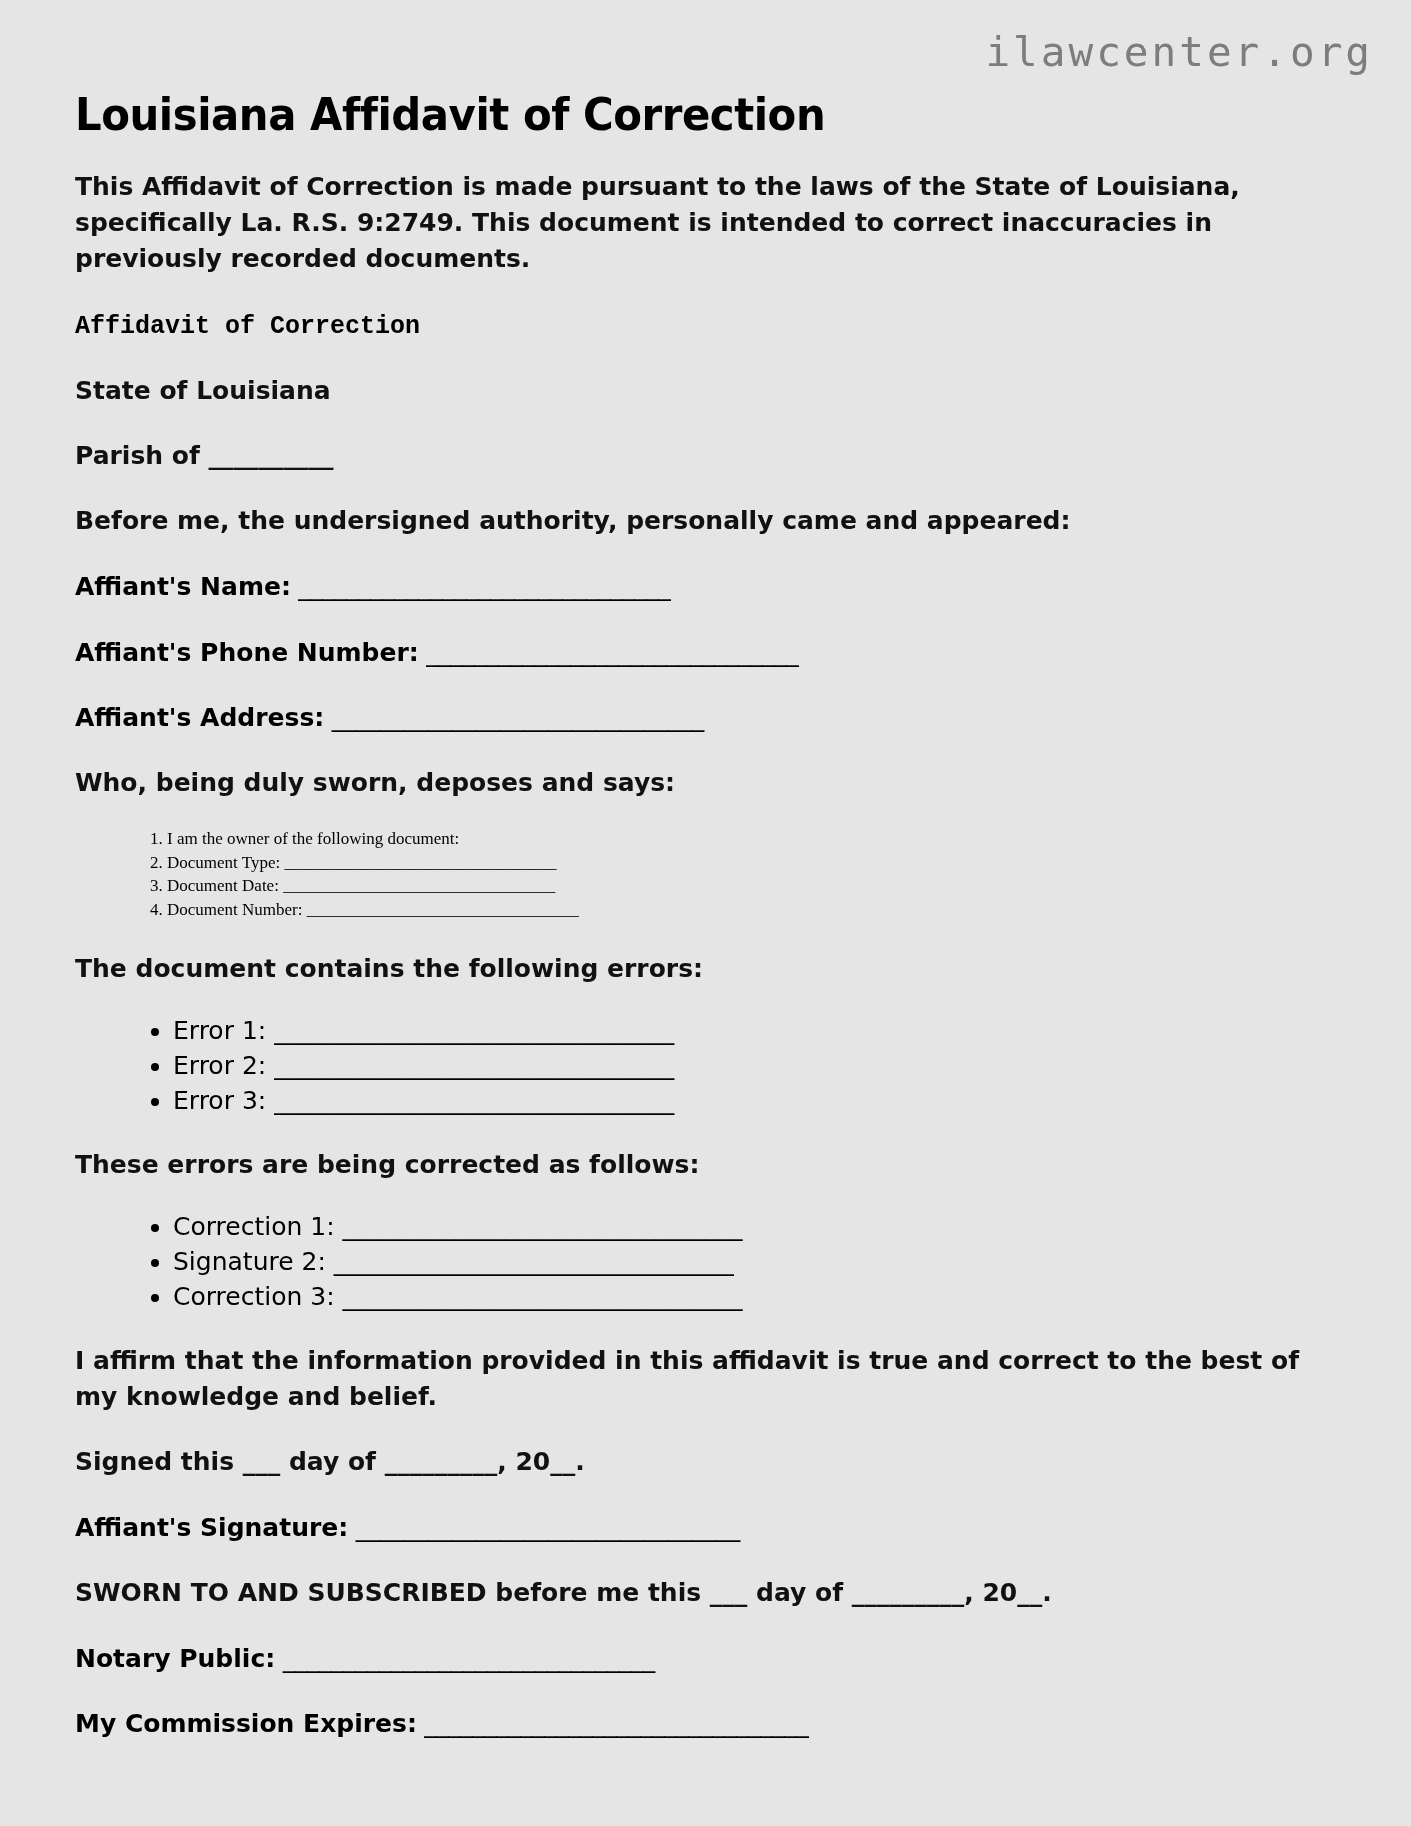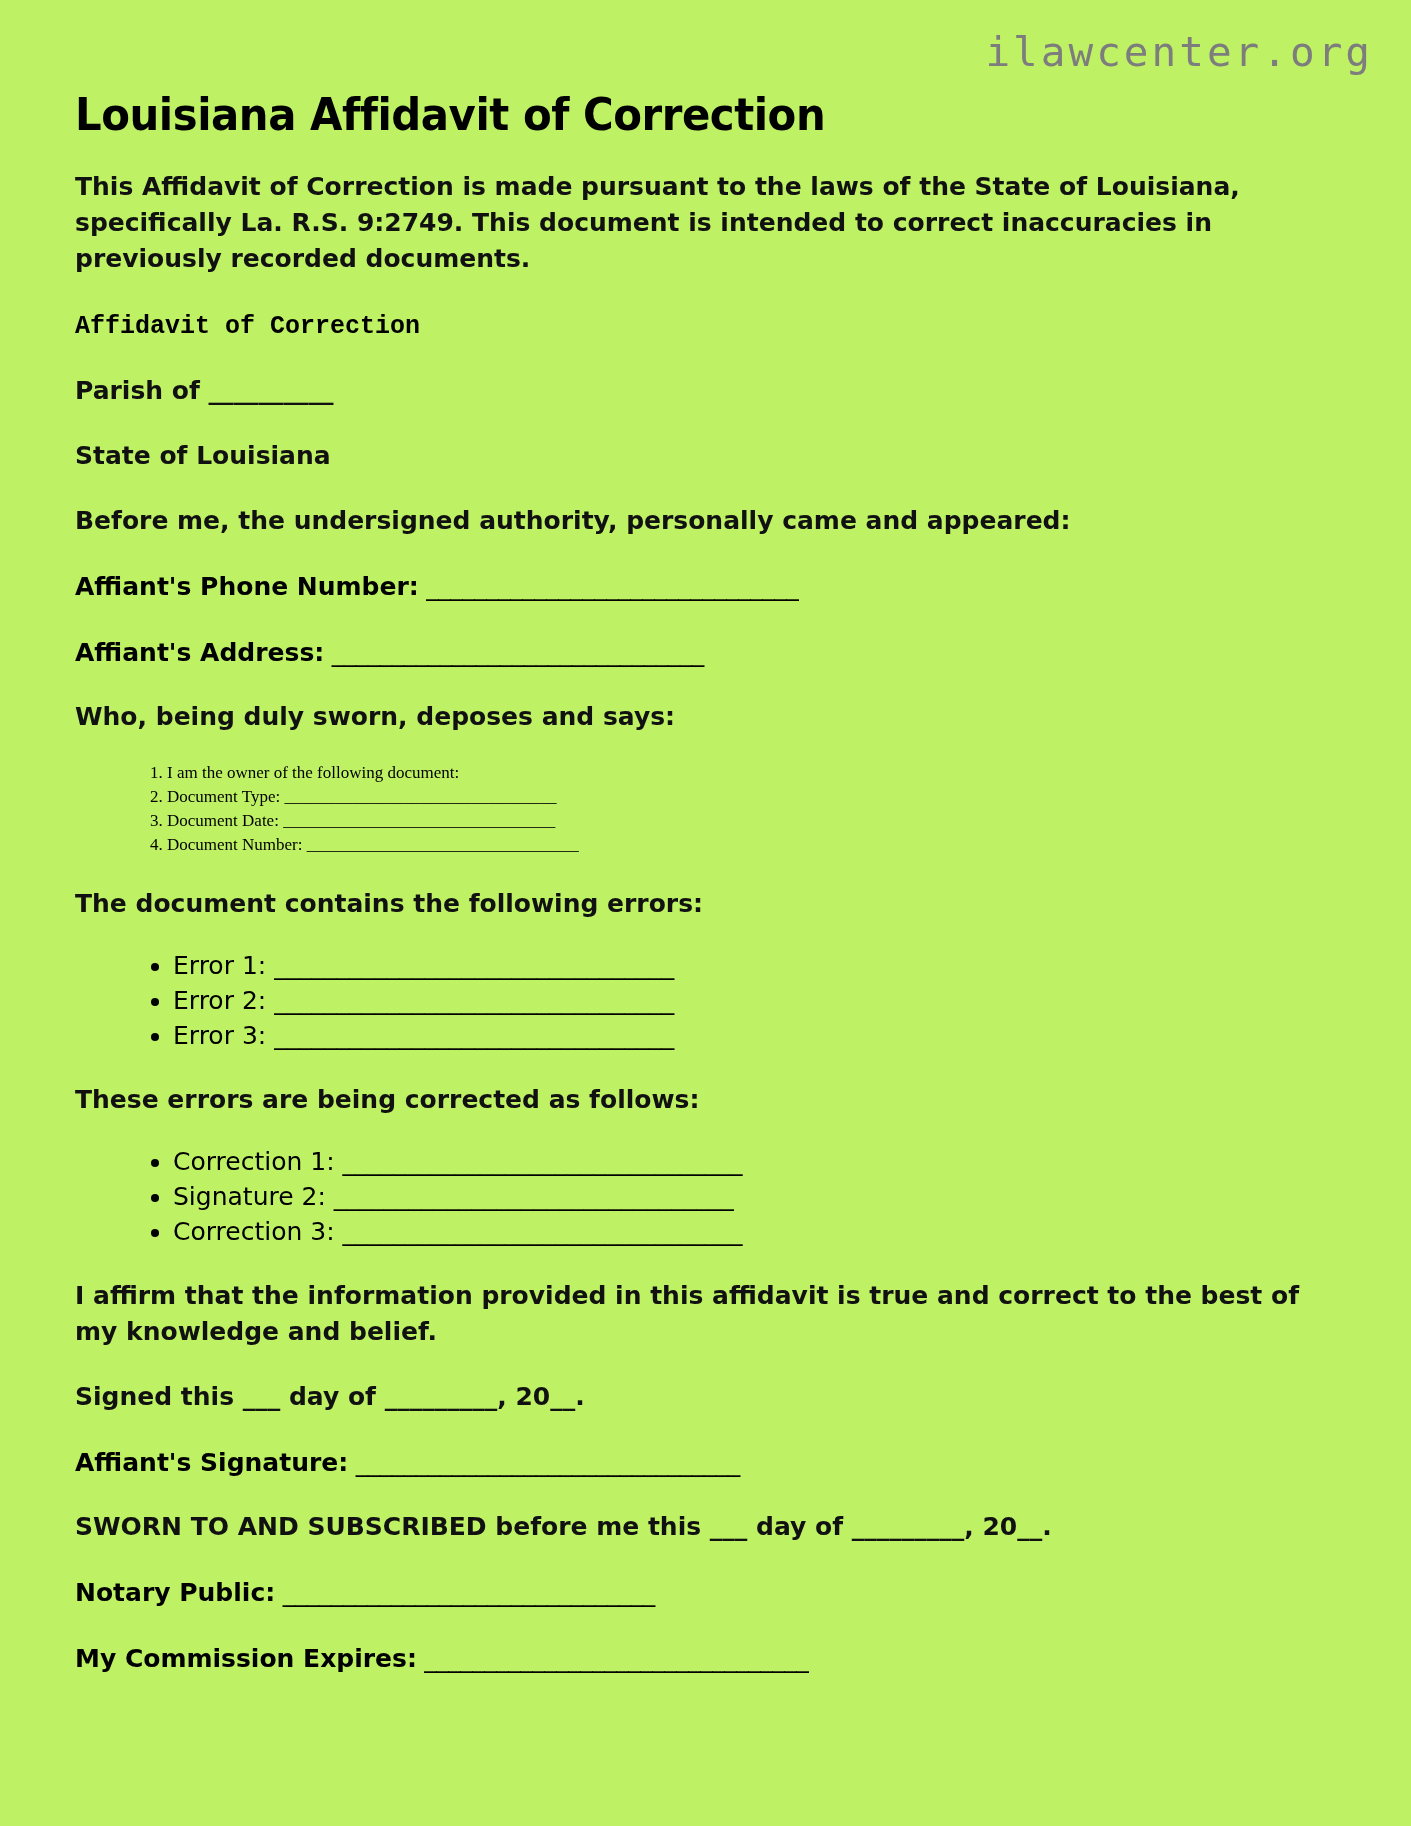--- a/index.html
+++ b/index.html
@@ -15,21 +15,21 @@
     color: #000000;
     overflow: hidden;
   }
 
   .page {
     position: absolute;
     left: 0;
     top: 0;
     width: 1411px;
     height: 1826px;
-    background: #bef264;
+    background: #e5e5e5;
     box-sizing: border-box;
     padding: 0 75px 0 75px;
   }
 
   
   .watermark {
     position: absolute;
     top: 32px;
     right: 38px;
     font-family: "DejaVu Sans Mono", monospace;
@@ -120,26 +120,27 @@
 <div class="page">
 
   <div class="watermark">ilawcenter.org</div>
 
   <h1 class="doc-title">Louisiana Affidavit of Correction</h1>
 
   <p class="para">This Affidavit of Correction is made pursuant to the laws of the State of Louisiana, specifically La. R.S. 9:2749. This document is intended to correct inaccuracies in previously recorded documents.</p>
 
   <p class="bold-head">Affidavit of Correction</p>
 
+  <p class="para">State of Louisiana</p>
+
   <p class="para">Parish of __________</p>
-
-  <p class="para">State of Louisiana</p>
 
   <p class="para">Before me, the undersigned authority, personally came and appeared:</p>
 
+  <p class="field-line"><span class="lbl">Affiant's Name:</span><span class="blank"> _______________________________</span></p>
 
   <p class="field-line"><span class="lbl">Affiant's Phone Number:</span><span class="blank"> _______________________________</span></p>
 
   <p class="field-line"><span class="lbl">Affiant's Address:</span><span class="blank"> _______________________________</span></p>
 
   <p class="para">Who, being duly sworn, deposes and says:</p>
 
   <ol class="numlist">
     <li>I am the owner of the following document:</li>
     <li>Document Type: ________________________________</li>

